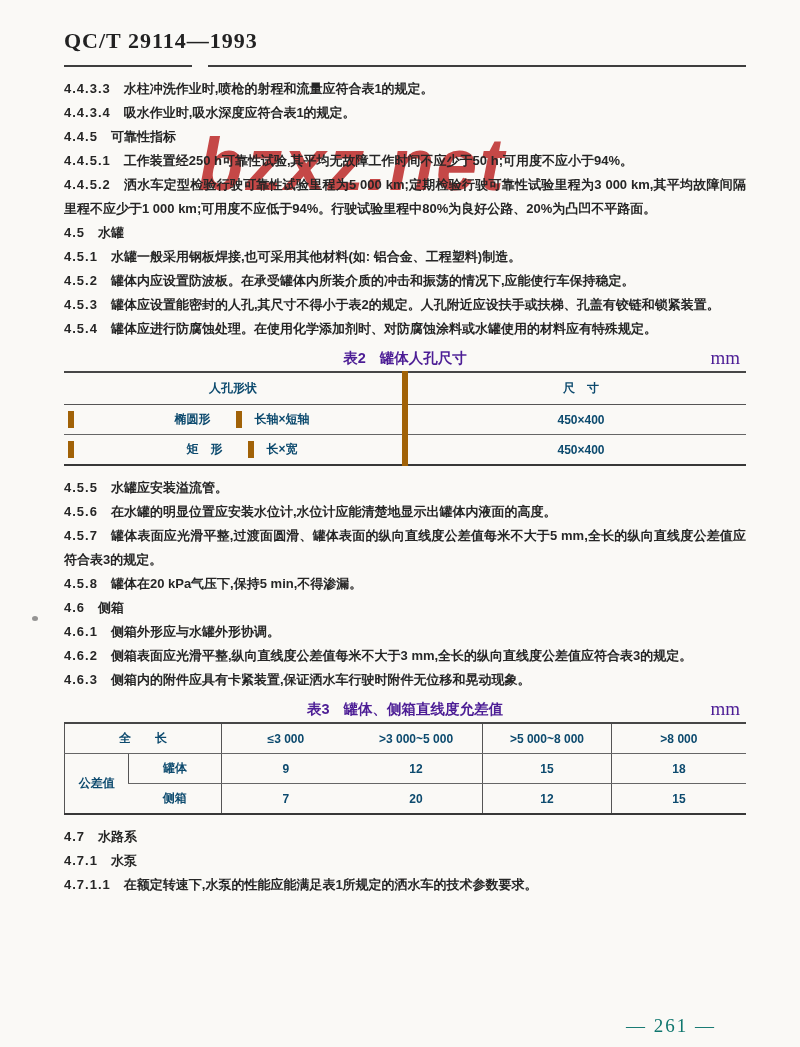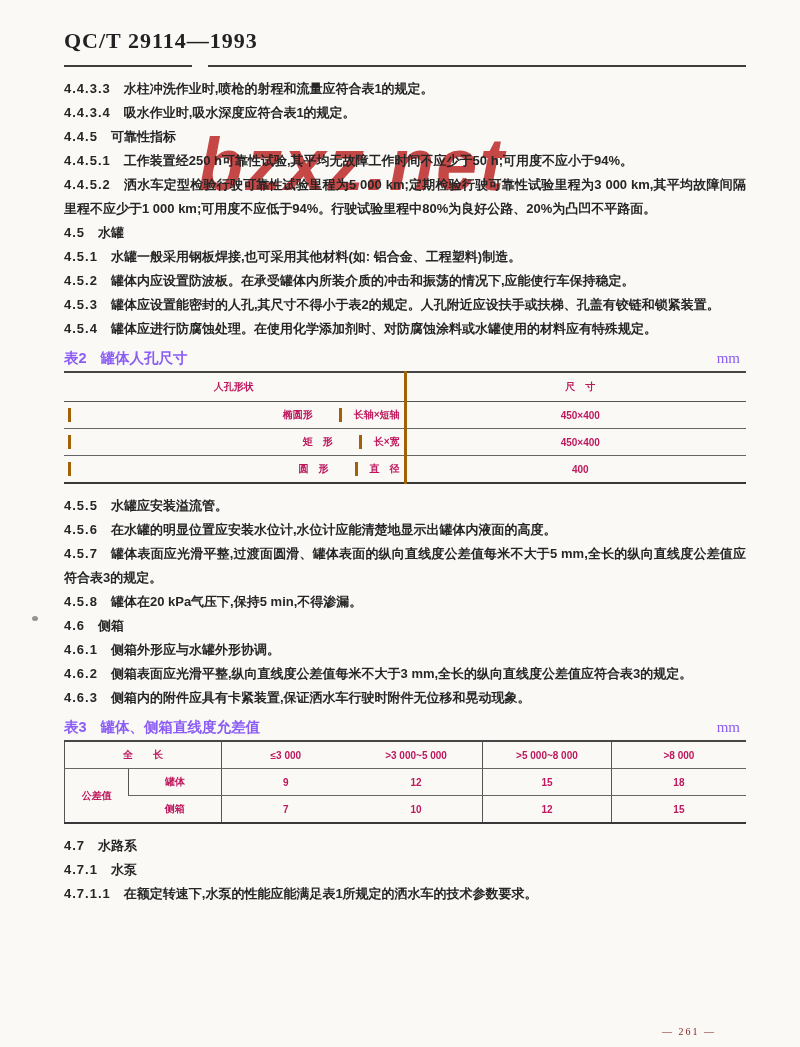--- a/index.html
+++ b/index.html
@@ -50,58 +50,59 @@
   .clause .cnum{
     font-weight:bold;
     letter-spacing:1px;
     margin-right:13px;
     white-space:nowrap;
   }
   
   .tbl-block{position:relative;margin:6px 0 8px 0;}
   .tbl-caption{
     position:relative;
+    text-align:center;
     font-size:14.5px;
     font-weight:bold;
     height:24px;line-height:22px;
-    color:#8b5cf6;
+    color:#4c1d95;
   }
   .tbl-caption .cap-label{margin-right:14px;}
   .tbl-caption .unit{
     position:absolute;right:6px;top:0;
     font-weight:normal;
-    font-size:15px;
+    font-size:19px;
     font-family:"Liberation Serif","DejaVu Serif",serif;
   }
   table{width:100%;border-collapse:collapse;table-layout:fixed;}
   th,td{
-    font-size:10px;
+    font-size:12px;
     font-weight:600;
-    color:#be185d;
+    color:#0c4a6e;
     text-align:center;
     padding:6px 4px;
   }
   .t2{border-top:2px solid #474747;border-bottom:2px solid #383838;}
   .t2 th{border-bottom:1px solid #555;padding:7px 4px;}
   .t2 td{border-bottom:1px solid #666;}
-  .t2 tr :last-child{border-left:3px solid #a16207;padding-left:12px;}
+  .t2 tr :last-child{border-left:6px solid #a16207;padding-left:12px;}
   .t2 tbody tr:last-child td{border-bottom:none;}
-  .t2 .shape-cell{display:flex;justify-content:flex-end;gap:26px;}
+  .t2 .shape-cell{display:flex;justify-content:center;gap:26px;}
   .t3{border-top:2px solid #474747;border-bottom:2px solid #383838;border-left:1px solid #555;}
   .t3 th,.t3 td{border-left:1px solid #555;border-bottom:1px solid #666;padding:6px 2px;}
   .t3 tr :first-child{border-left:none;}
   .t3 .no-div{border-left:none;}
   .t3 tbody tr:last-child td{border-bottom:none;}
   .footer-page{
     position:absolute;
     right:84px;bottom:10px;
-    font-size:10px;
+    font-size:19px;
     letter-spacing:2px;
     font-family:"Liberation Serif","DejaVu Serif",serif;
-    color:#7f1d1d;
+    color:#0f766e;
     z-index:1;
   }
   .speckle{
     position:absolute;left:32px;top:616px;
     width:6px;height:5px;border-radius:50%;
     background:#6a6a6a;opacity:.7;z-index:1;
   }
 </style>
 </head>
 <body>
@@ -160,29 +161,20 @@
           </tr>
           <tr>
             <td>
                 <div class="shape-cell">
                   <span>矩　形</span>
                   <span>长×宽</span>
                 </div>
               </td>
             <td>450×400</td>
           </tr>
-          <tr>
-            <td>
-                <div class="shape-cell">
-                  <span>圆　形</span>
-                  <span>直　径</span>
-                </div>
-              </td>
-            <td>400</td>
-          </tr>
         </tbody>
       </table>
     </div>
 
     <div class="clauses">
         <p class="clause"><span class="cnum">4.5.5</span><span class="ctext">水罐应安装溢流管。</span></p>
         <p class="clause"><span class="cnum">4.5.6</span><span class="ctext">在水罐的明显位置应安装水位计,水位计应能清楚地显示出罐体内液面的高度。</span></p>
         <p class="clause"><span class="cnum">4.5.7</span><span class="ctext">罐体表面应光滑平整,过渡面圆滑、罐体表面的纵向直线度公差值每米不大于5 mm,全长的纵向直线度公差值应符合表3的规定。</span></p>
         <p class="clause"><span class="cnum">4.5.8</span><span class="ctext">罐体在20 kPa气压下,保持5 min,不得渗漏。</span></p>
         <p class="clause"><span class="cnum">4.6</span><span class="ctext">侧箱</span></p>
@@ -219,21 +211,21 @@
             <td rowspan="2">公差值</td>
             <td>罐体</td>
             <td>9</td>
             <td class="no-div">12</td>
             <td>15</td>
             <td>18</td>
           </tr>
           <tr>
             <td>侧箱</td>
             <td>7</td>
-            <td class="no-div">10</td>
+            <td class="no-div">20</td>
             <td>12</td>
             <td>15</td>
           </tr>
         </tbody>
       </table>
     </div>
 
     <div class="clauses">
         <p class="clause"><span class="cnum">4.7</span><span class="ctext">水路系</span></p>
         <p class="clause"><span class="cnum">4.7.1</span><span class="ctext">水泵</span></p>

